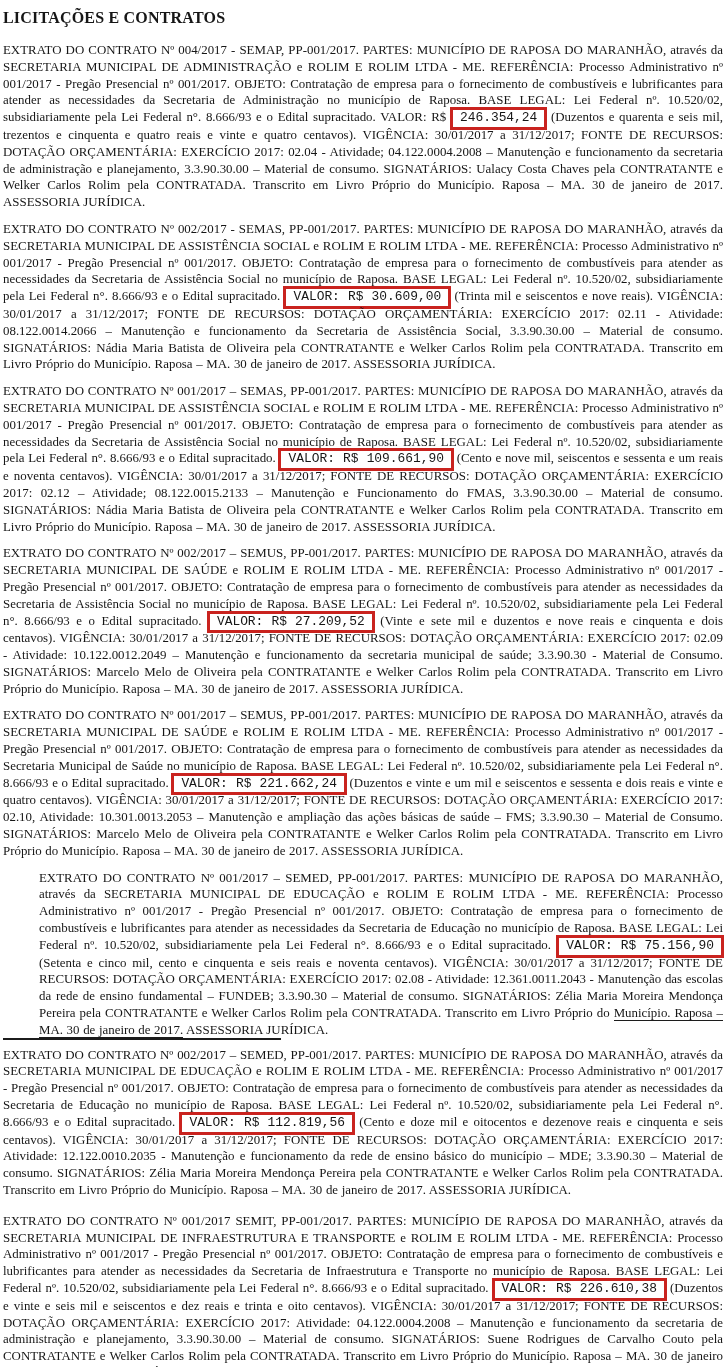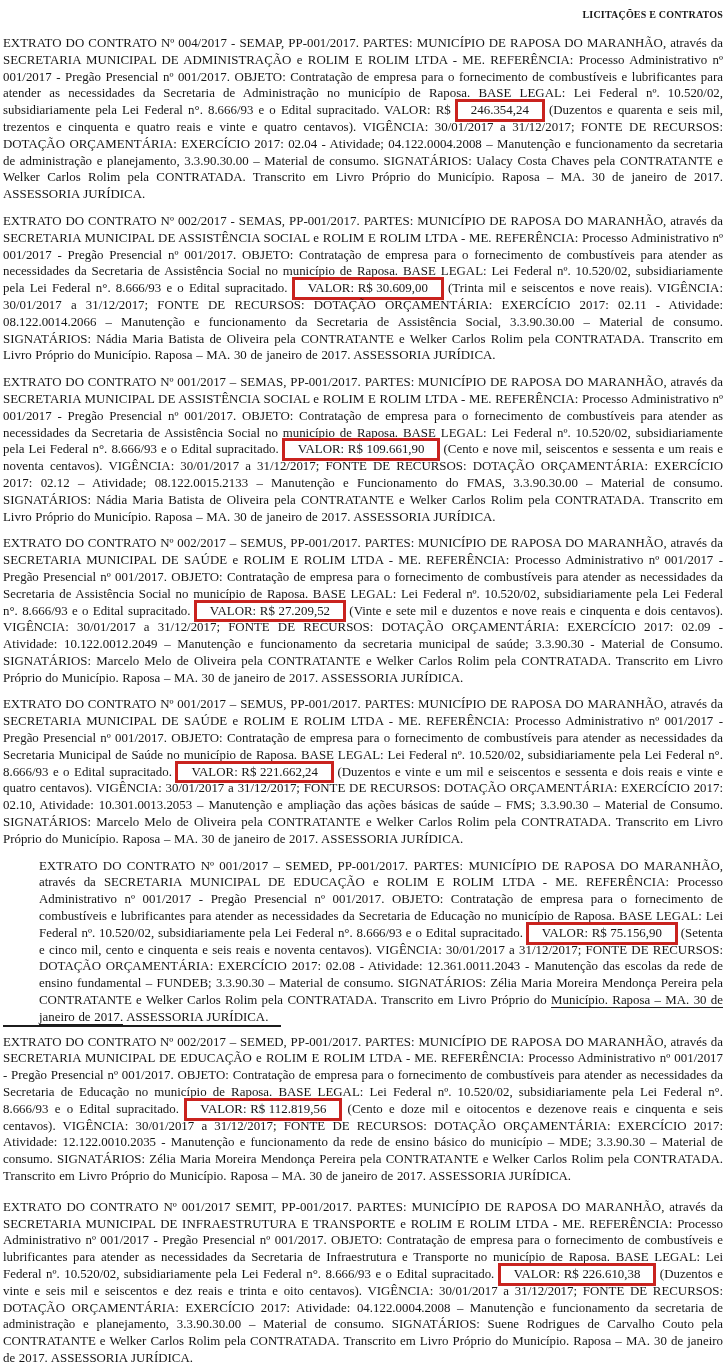--- a/index.html
+++ b/index.html
@@ -13,41 +13,42 @@
     color: #161616;
   }
   .page {
     box-sizing: border-box;
     width: 726px;
     min-height: 1367px;
     padding: 7px 3px 12px 3px;
     background: #ffffff;
   }
   .doc-title {
-    font-size: 10px;
+    font-size: 16px;
     font-weight: bold;
-    text-align: right;
+    text-align: left;
     margin: 2px 0 15px 0;
     letter-spacing: 0.2px;
   }
   p.contract {
     font-size: 12.9px;
     line-height: 16.8px;
     text-align: justify;
     margin: 0 0 10px 0;
     word-spacing: 0.4px;
   }
   p.contract.tight { margin-bottom: 6px; margin-left: 36px; }
   p.contract.loose { margin-top: 14px; }
   .hl {
     display: inline-block;
     border: 3px solid #c9231f;
-    padding: 0 13px;
+    padding: 0 7px;
     margin: -3px -1px;
     white-space: nowrap;
+    font-family: Liberation Mono, monospace;
   }
   .scan-underline {
     border-bottom: 1.5px solid #1c1c1c;
   }
   .rule {
     width: 278px;
     height: 0;
     border-top: 2px solid #1c1c1c;
     margin: -7px 0 7px 0;
   }

